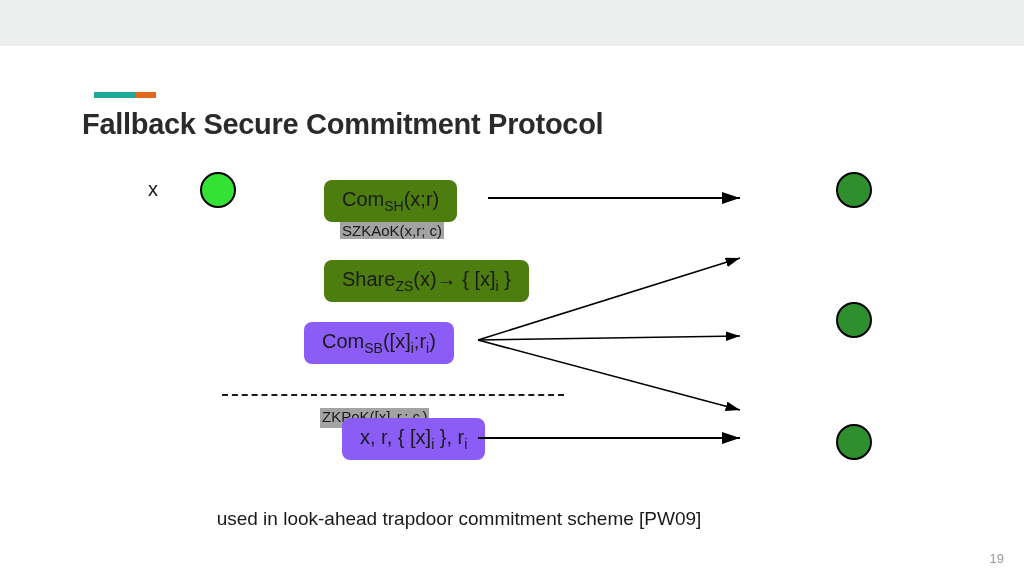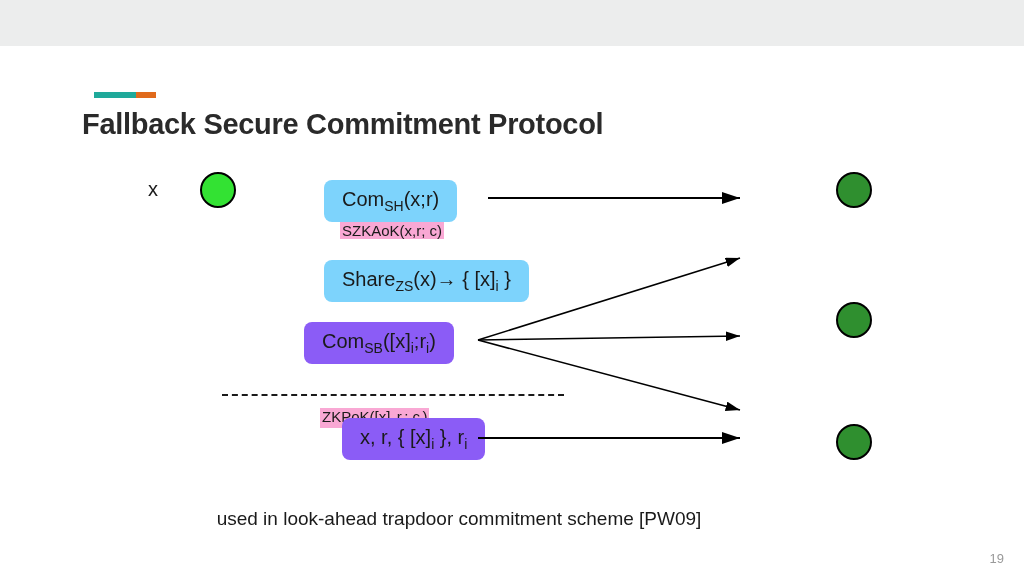--- a/index.html
+++ b/index.html
@@ -55,28 +55,28 @@
 
   .pill {
     position: absolute;
     border-radius: 8px;
     padding: 8px 18px;
     font-size: 20px;
     color: #1a1a1a;
     text-align: center;
     white-space: nowrap;
   }
-  .cyan   { background: #7dd3fc; }
+  .cyan   { background: #4d7c0f; }
   .yellow { background: #8b5cf6; }
   .annot {
     position: absolute;
     font-size: 15px;
     color: #1a1a1a;
     white-space: nowrap;
-    background: #f9a8d4;
+    background: #a3a3a3;
     padding: 0 2px;
   }
   sub { font-size: 0.7em; }
 
   .caption {
     position: absolute;
     left: 0; width: 918px;
     text-align: center;
     top: 508px;
     font-size: 19px;

